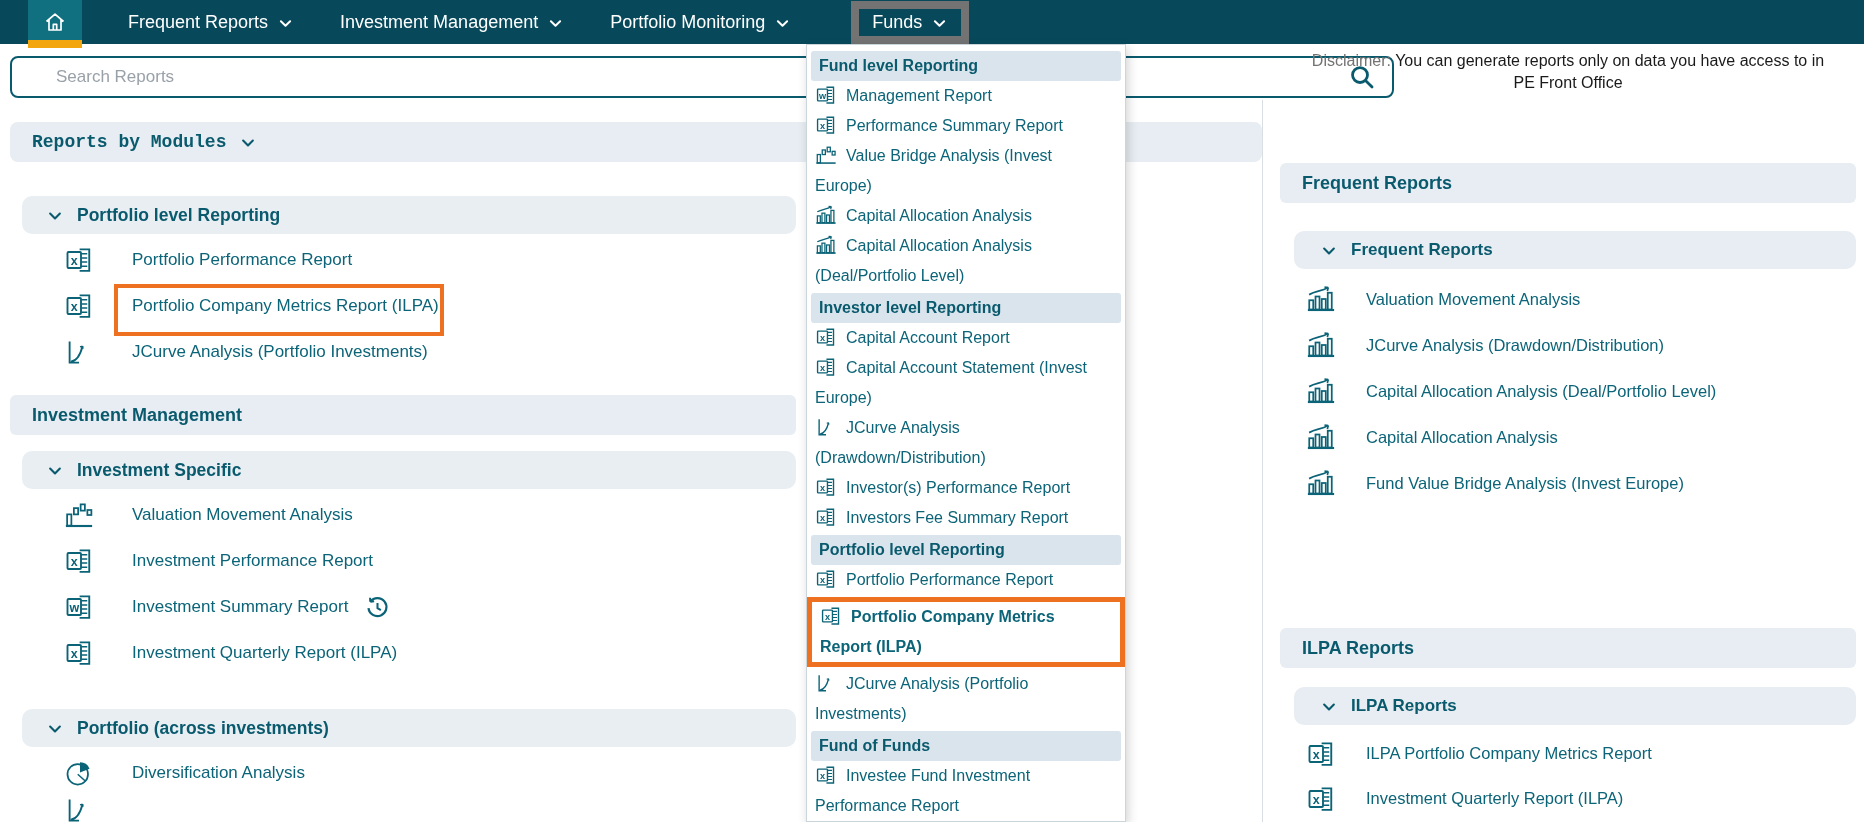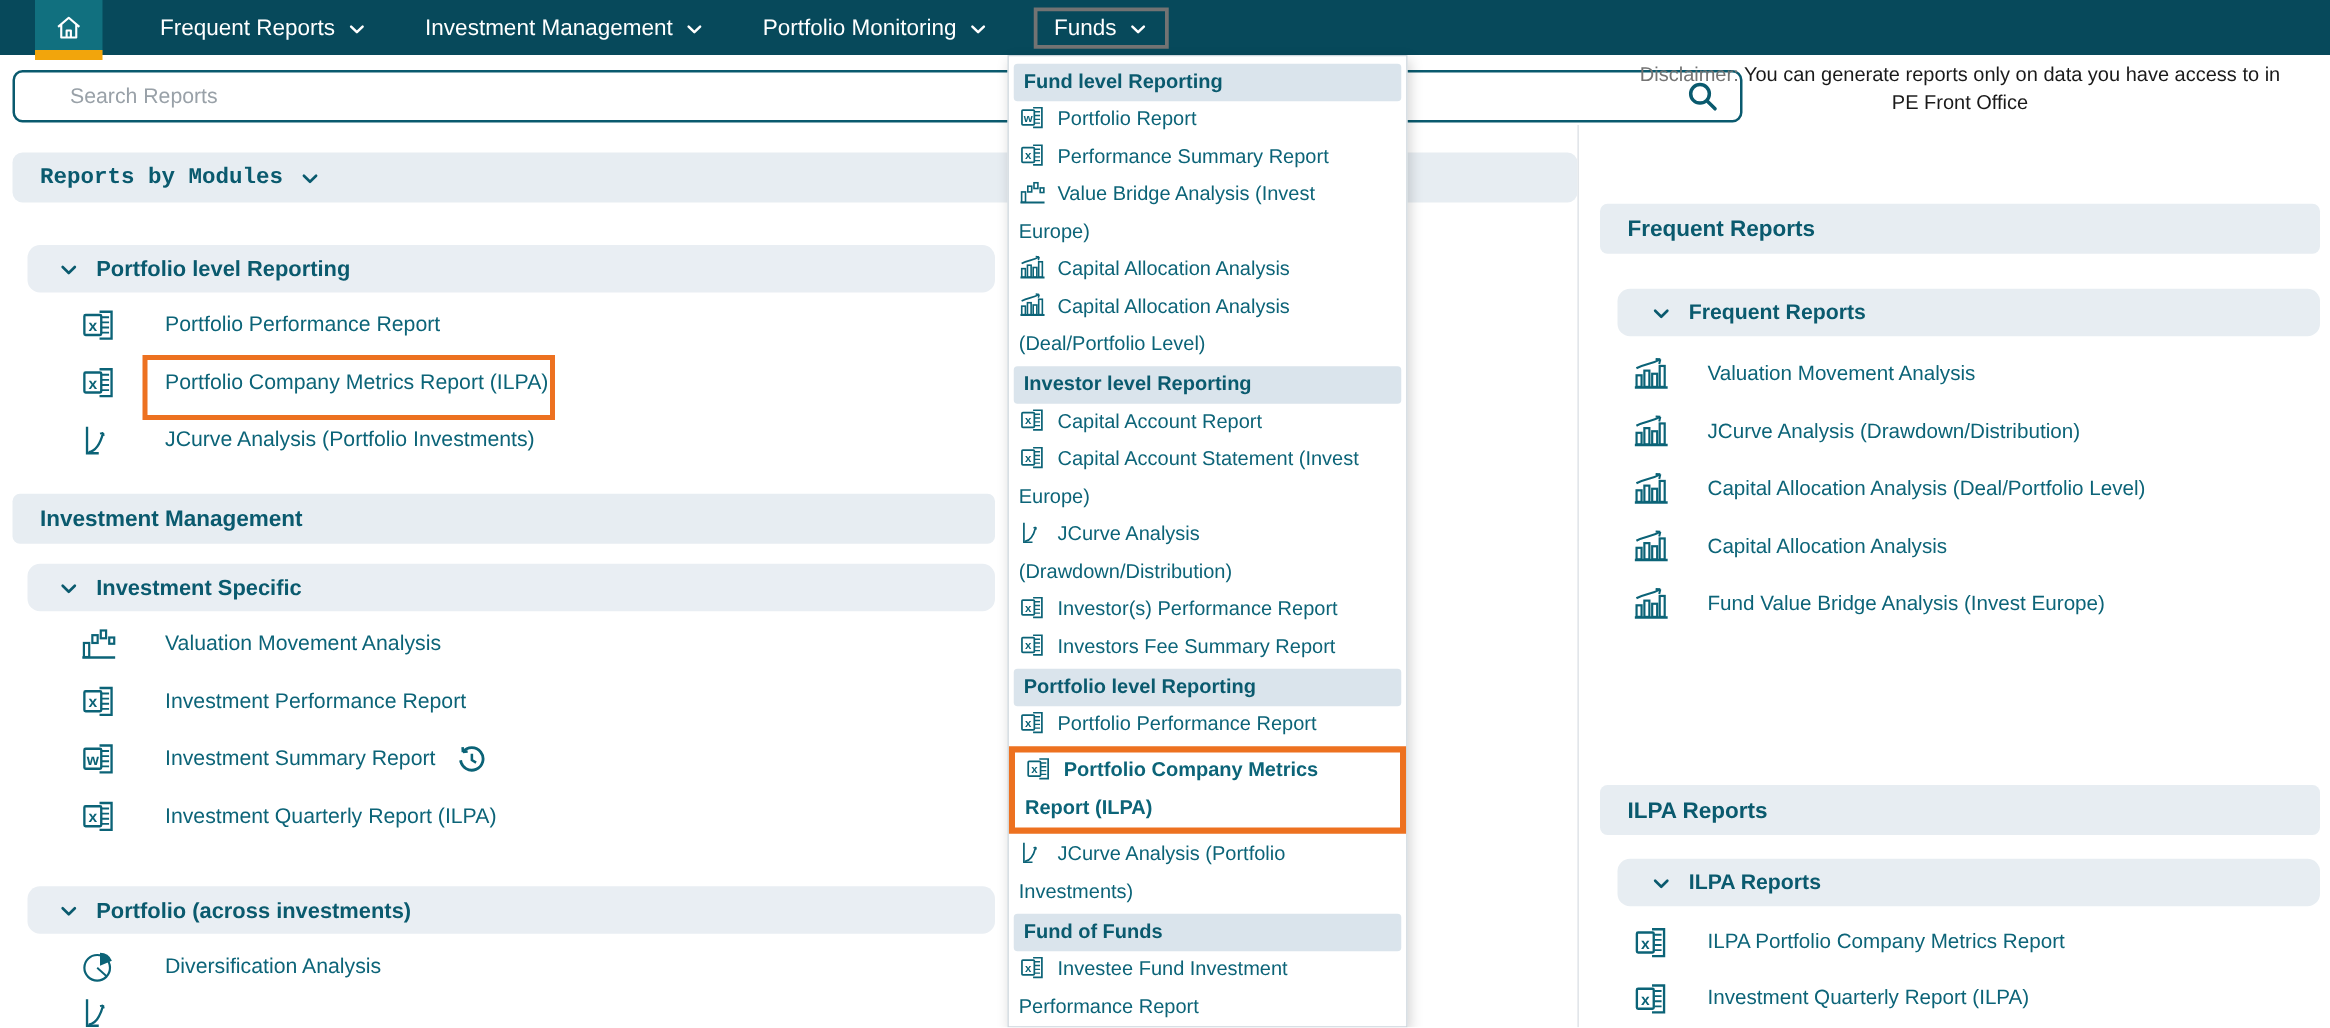--- a/index.html
+++ b/index.html
@@ -10,21 +10,21 @@
   
   .navbar { position:absolute; left:0; top:0; width:1864px; height:44px;
             background:#07495B; display:flex; align-items:center; z-index:3; }
   .home-tab { width:54px; height:44px; margin-left:28px; background:#11707F;
               display:flex; align-items:center; justify-content:center; position:relative; cursor:pointer; }
   .home-tab .hicon { width:24px; height:24px; color:#fff; }
   .home-tab::after { content:""; position:absolute; left:0; right:0; top:40px; height:8px; background:#F2A50C; }
   .nav-item { display:flex; align-items:center; gap:9px; color:#fff; font-size:18px;
               font-weight:500; margin-left:46px; cursor:pointer; white-space:nowrap; }
   .nav-item .chev { width:17px; height:17px; margin-top:3px; }
-  .nav-item.annotated { border:3px solid #737373; padding:3px 13px; margin-left:36px; }
+  .nav-item.annotated { border:8px solid #737373; padding:3px 13px; margin-left:60px; }
 
   
   .search-bar { position:absolute; left:10px; top:56px; width:1384px; height:42px;
                 border:2px solid #0A5A6E; border-radius:8px; background:#fff;
                 display:flex; align-items:center; z-index:1; }
   .search-bar input { flex:1; border:none; outline:none; font-size:17px; padding-left:44px;
                       font-family:"Liberation Sans",sans-serif; color:#333; background:transparent; }
   .search-bar input::placeholder { color:#99A1A8; }
   .search-icon { width:28px; height:28px; margin-right:16px; color:#0A5A6E; cursor:pointer; }
 
@@ -251,21 +251,21 @@
     </div>
   </div>
 
   <div class="dropdown" id="dropdown">
       <div class="dd-header">Fund level Reporting</div>
       <div class="dd-item"><span class="dic icon-slot"><svg viewBox="0 0 24 24">
             <path d="M12.5 3.5h7.7v17.2h-7.7" fill="none" stroke="#0B6377" stroke-width="1.5"></path>
             <path d="M14 7h4.6M14 10.3h4.6M14 13.6h4.6M14 16.9h4.6" stroke="#0B6377" stroke-width="1.2"></path>
             <rect x="2.8" y="5.6" width="10.8" height="12.8" rx="0.8" fill="#fff" stroke="#0B6377" stroke-width="1.5"></rect>
             <text x="8.2" y="15.9" font-size="10" font-weight="bold" text-anchor="middle" fill="#0B6377" font-family="Liberation Sans, sans-serif">w</text>
-          </svg></span><span class="rlabel">Portfolio Report</span></div>
+          </svg></span><span class="rlabel">Management Report</span></div>
       <div class="dd-item"><span class="dic icon-slot"><svg viewBox="0 0 24 24">
             <path d="M12.5 3.5h7.7v17.2h-7.7" fill="none" stroke="#0B6377" stroke-width="1.5"></path>
             <path d="M14 7h4.6M14 10.3h4.6M14 13.6h4.6M14 16.9h4.6" stroke="#0B6377" stroke-width="1.2"></path>
             <rect x="2.8" y="5.6" width="10.8" height="12.8" rx="0.8" fill="#fff" stroke="#0B6377" stroke-width="1.5"></rect>
             <text x="8.2" y="15.9" font-size="10" font-weight="bold" text-anchor="middle" fill="#0B6377" font-family="Liberation Sans, sans-serif">x</text>
           </svg></span><span class="rlabel">Performance Summary Report</span></div>
       <div class="dd-item"><span class="dic icon-slot"><svg viewBox="0 0 24 24" fill="none" stroke="#0B6377" stroke-width="1.4">
             <rect x="2.5" y="11.5" width="3.4" height="9"></rect>
             <rect x="7.9" y="6.5" width="3.4" height="5"></rect>
             <rect x="13.3" y="3.5" width="3.4" height="5"></rect>

